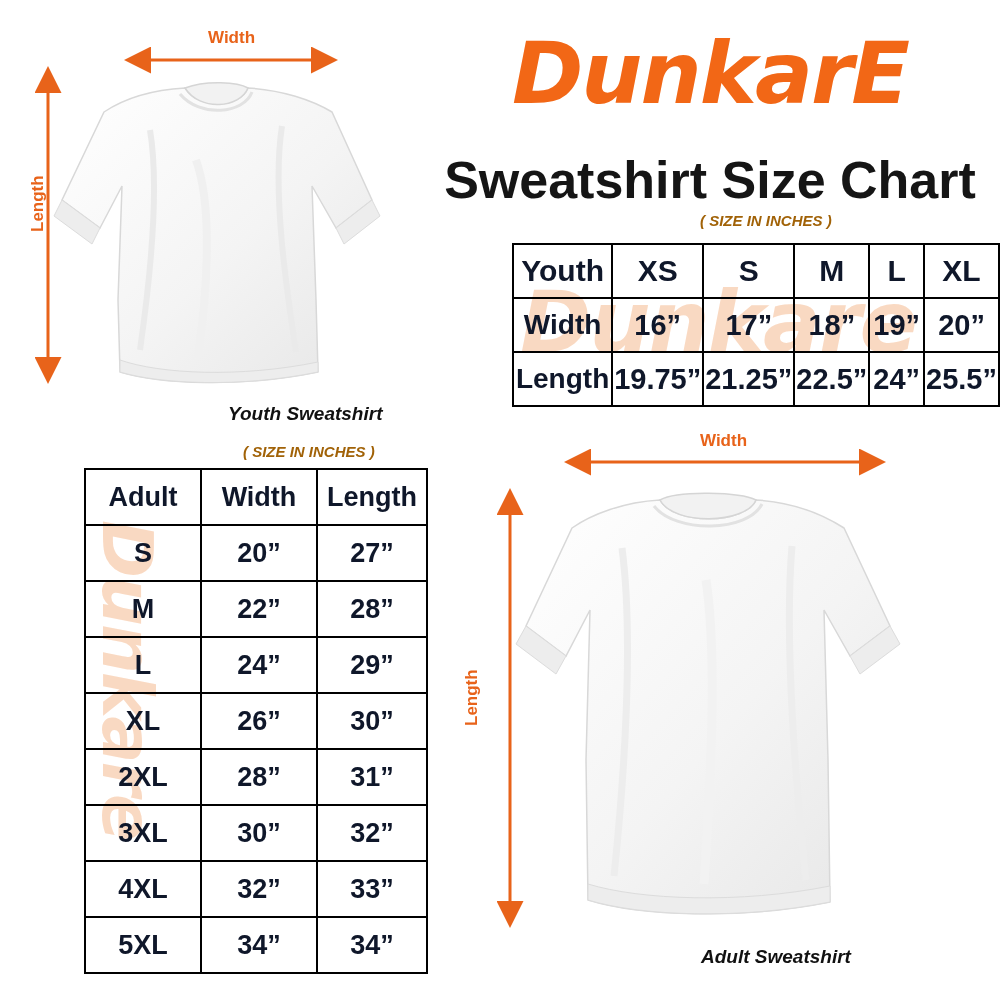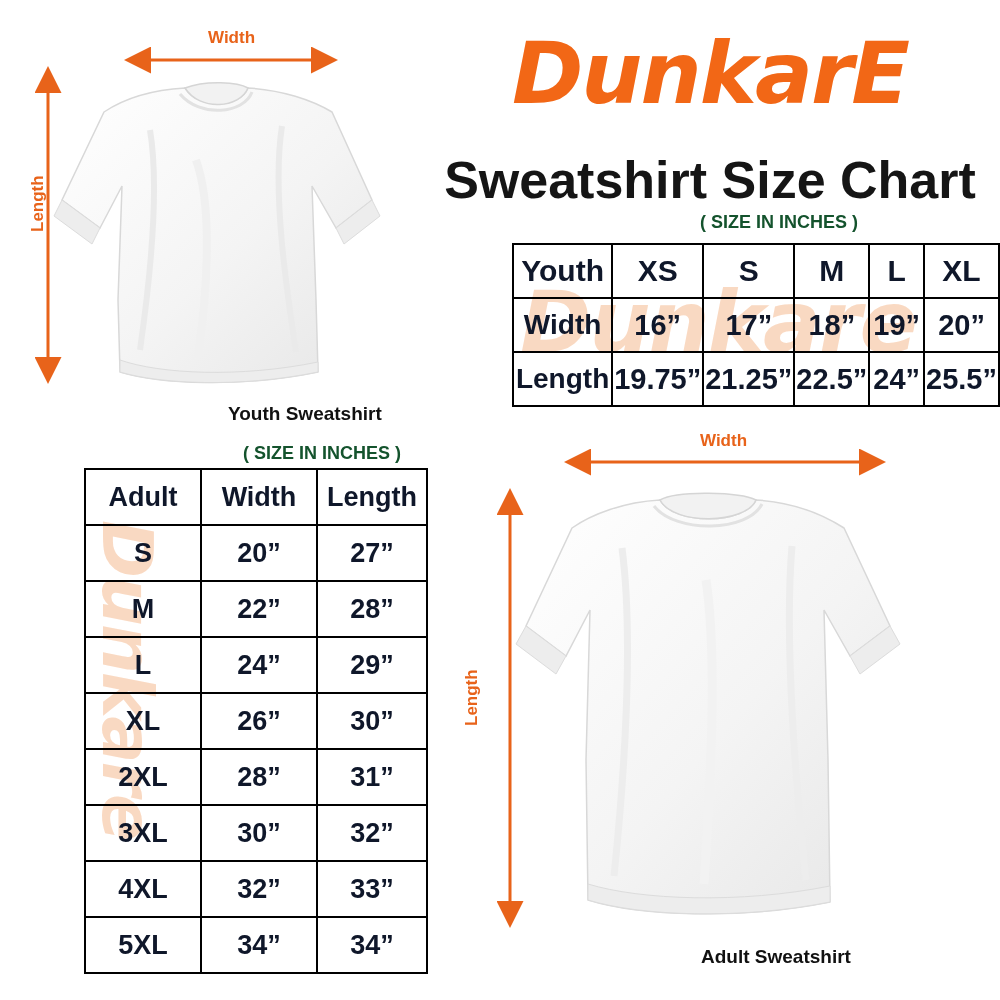--- a/index.html
+++ b/index.html
@@ -114,35 +114,37 @@
     height: 52px;
     font-size: 27px;
   }
   #adult-table td.c0 { width: 112px; }
   #adult-table td.c1 { width: 112px; }
   #adult-table td.c2 { width: 106px; }
   #adult-table tr.head td { font-size: 27px; border-radius: 13px; }
 
   .size-note {
     position: absolute;
-    font-size: 18px;
-    font-weight: bold;
-    color: #14532d;
-    white-space: nowrap;
+    font-size: 15px;
+    font-weight: bold;
+    color: #a16207;
+    white-space: nowrap;
+    font-style: italic;
   }
   #youth-size-note { left: 700px; top: 212px; }
   #adult-size-note { left: 243px; top: 443px; }
 
   
   .caption {
     position: absolute;
     font-size: 19px;
     font-weight: bold;
     color: #111111;
     white-space: nowrap;
+    font-style: italic;
   }
   #youth-caption { left: 228px; top: 403px; }
   #adult-caption { left: 701px; top: 946px; }
 
   
   .arrow-label {
     position: absolute;
     font-size: 17px;
     font-weight: bold;
     color: #E8631A;

